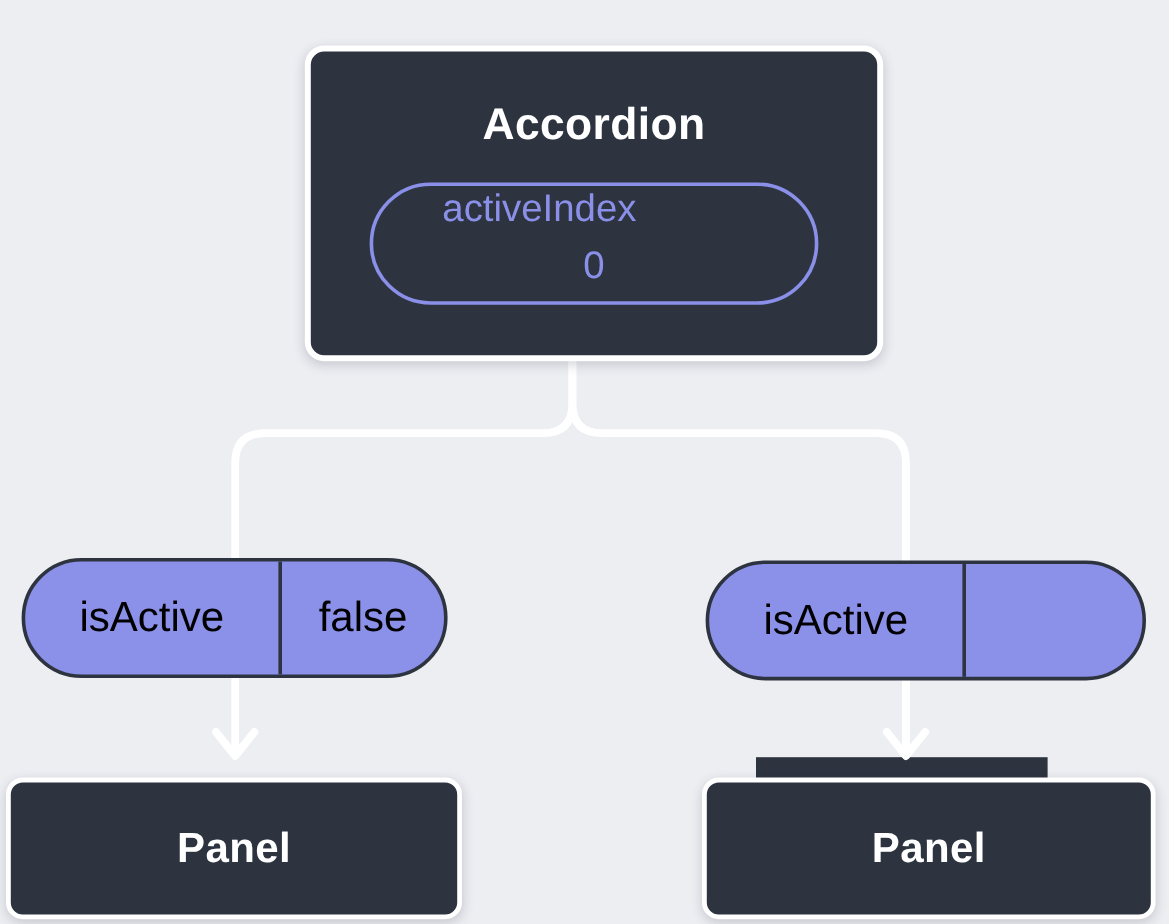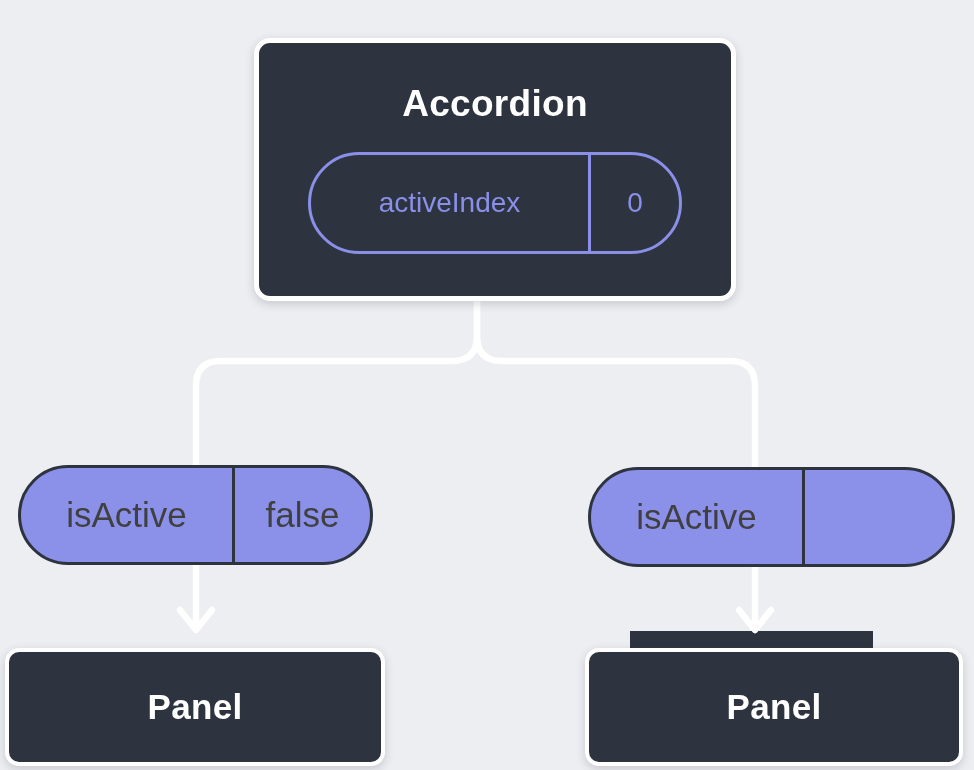--- a/index.html
+++ b/index.html
@@ -63,21 +63,22 @@
   .state-pill {
     position: absolute;
     left: 49px; top: 109px;
     width: 374px; height: 102px;
     border: 3px solid #8a8fe8;
     border-radius: 51px;
     box-sizing: border-box;
     display: flex;
     align-items: stretch;
     color: #8a8fe8;
-    font-size: 28px;
+    font-size: 32px;
+    flex-direction: column;
   }
   .state-name {
     width: 277px;
     display: flex; align-items: center; justify-content: center;
   }
   .state-divider { width: 3px; background: #8a8fe8; }
   .state-value {
     flex: 1;
     display: flex; align-items: center; justify-content: center;
   }
@@ -85,21 +86,21 @@
   
   .prop-pill {
     position: absolute;
     height: 100px;
     background: #8b90e8;
     border: 3px solid #2d3440;
     border-radius: 50px;
     box-sizing: border-box;
     display: flex;
     align-items: stretch;
-    color: #404040;
+    color: #000000;
     font-size: 35px;
     z-index: 3;
   }
   .prop-pill .prop-name {
     width: 211px;
     display: flex; align-items: center; justify-content: center;
   }
   .prop-divider { width: 3px; background: #2d3440; }
   .prop-pill .prop-value {
     flex: 1;

